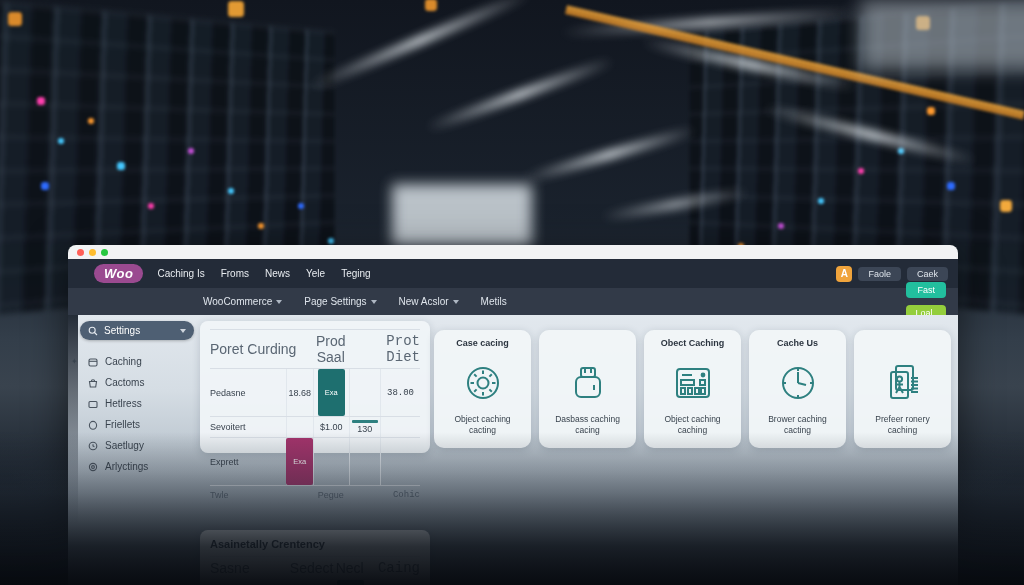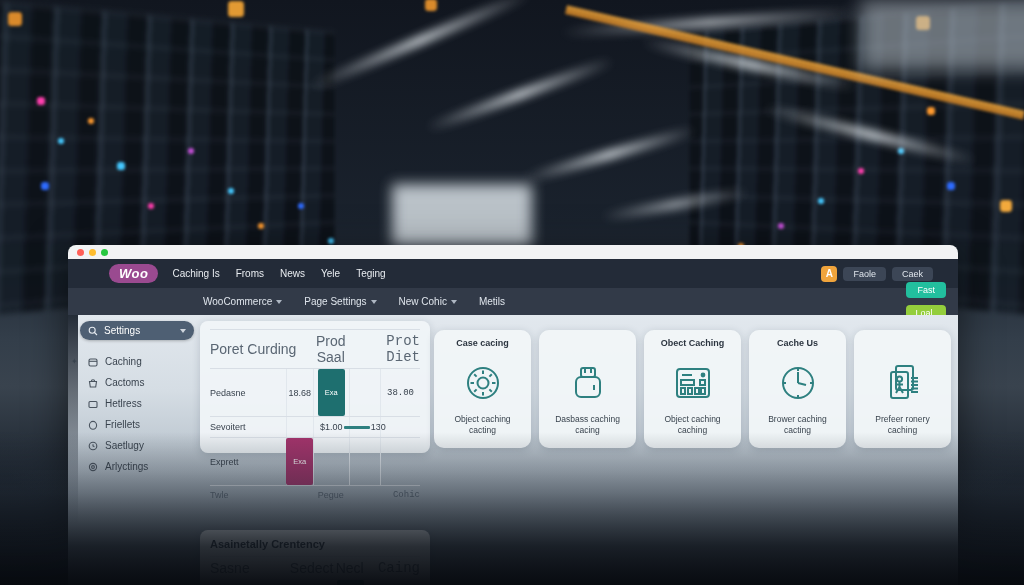--- a/index.html
+++ b/index.html
@@ -49,21 +49,21 @@
 
   
   .window { position:absolute; left:68px; top:245px; width:890px; height:340px;
             border-radius:8px 8px 0 0; box-shadow:0 8px 40px rgba(0,0,0,.55); }
   .titlebar { position:absolute; left:0; top:0; width:100%; height:14px;
               background:#f2f3f4; border-radius:8px 8px 0 0; display:flex; align-items:center; padding-left:9px; }
   .dot { width:7px; height:7px; border-radius:50%; margin-right:5px; }
   .dot-red{background:#ff5f57;} .dot-yellow{background:#febc2e;} .dot-green{background:#28c840;}
 
   .topnav { position:absolute; left:0; top:14px; width:100%; height:29px; background:#232b38;
-            display:flex; align-items:center; padding:0 25px; }
+            display:flex; align-items:center; padding:0 10px; }
   .logo { background:#9a4a90; color:#fff; font-weight:bold; font-style:italic; font-size:13px;
           padding:2px 10px; border-radius:10px; margin:0 14px 0 16px; letter-spacing:.5px; }
   .topnav-item { color:#e8ecf0; font-size:10px; margin-right:16px; white-space:nowrap; }
   .topnav-right { margin-left:auto; display:flex; align-items:center; gap:6px; }
   .avatar { width:16px; height:16px; border-radius:4px; background:#f0a43c; color:#fff;
             font-size:10px; font-weight:bold; display:flex; align-items:center; justify-content:center; }
   .chip { background:#3c4656; color:#dfe5ec; font-size:9px; padding:2px 10px; border-radius:4px; }
 
   .subnav { position:absolute; left:0; top:43px; width:100%; height:27px; background:#323a48;
             display:flex; align-items:center; padding-left:135px; }
@@ -102,21 +102,21 @@
   .g5 { grid-template-columns:36% 13% 17% 15% 19%; }
   .g4 { grid-template-columns:38% 18% 21% 23%; }
   .tbl-head { font-size:14px; color:#5a6673; padding:3px 0; border-top:1px solid #d8dee5; }
   .tbl-row  { font-size:9px;  color:#39434e; min-height:21px; border-top:1px solid #d8dee5; }
   .tbl-foot { font-size:9px;  color:#5a6673; min-height:18px; border-top:1px solid #d8dee5; }
   .c { text-align:center; } .r { text-align:right;font-family:Liberation Mono, monospace; }
   .cell-line { border-left:1px solid #e1e7ed; height:100%; display:flex; align-items:center; justify-content:center; }
   .badge { display:inline-block; background:#1e6f6f; color:#fff; font-size:7.5px;
            padding:19px 7px; border-radius:2px; line-height:1.2; }
   .badge-magenta { background:#a3336b; }
-  .metric { display:flex; flex-direction:row; align-items:center; gap:1px; }
+  .metric { display:flex; flex-direction:column; align-items:center; gap:1px; }
   .metric-bar { width:26px; height:3px; background:#2e8080; border-radius:1px; }
 
   
   .cards { position:absolute; left:366px; top:15px; width:518px; display:flex; gap:8px; }
   .card { width:97px; height:118px; background:rgba(241,245,248,.95); border-radius:10px;
           box-shadow:0 2px 8px rgba(30,45,60,.18); display:flex; flex-direction:column;
           align-items:center; padding-top:8px; }
   .card-title { font-size:9px; font-weight:bold; color:#2c3540; height:12px; }
   .card-icon { margin:10px 0 8px; height:46px; display:flex; align-items:center; }
   .card-label { font-size:8.5px; color:#39434e; text-align:center; line-height:1.35; }
@@ -170,21 +170,21 @@
     <div class="subnav">
       <span class="subnav-item">
         <span>WooCommerce</span>
           <span class="caret"></span>
       </span>
       <span class="subnav-item">
         <span>Page Settings</span>
           <span class="caret"></span>
       </span>
       <span class="subnav-item">
-        <span>New Cohic</span>
+        <span>New Acslor</span>
           <span class="caret"></span>
       </span>
       <span class="subnav-item">
         <span>Metils</span>
       </span>
       <span class="subnav-right">
         <span class="btn-teal">Fast</span>
         <span class="btn-green">Loal</span>
       </span>
     </div>

